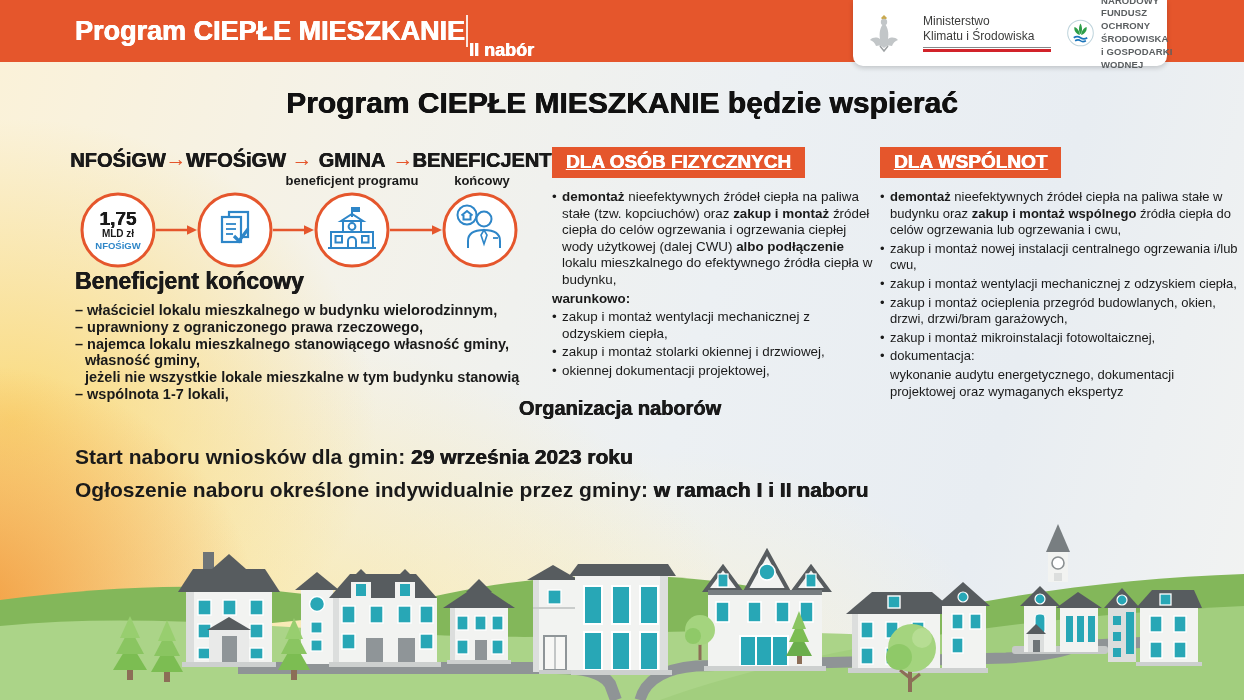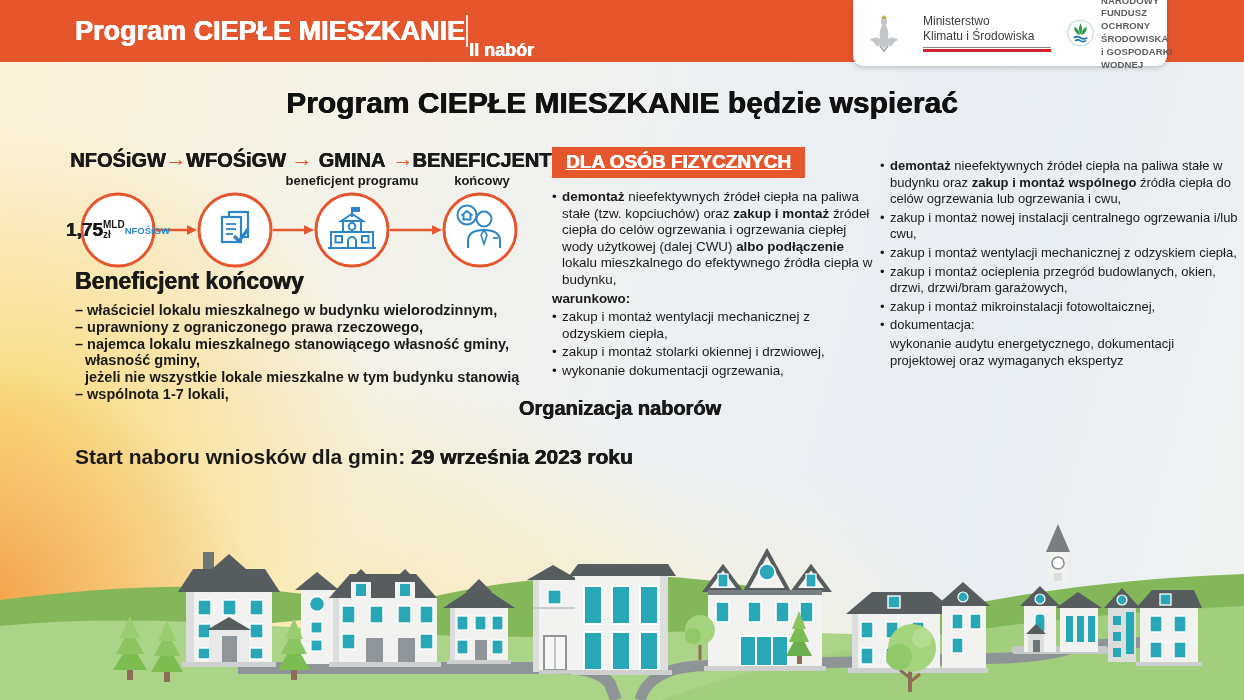--- a/index.html
+++ b/index.html
@@ -35,21 +35,21 @@
   
   .main-title{position:absolute;left:0;top:86px;width:100%;text-align:center;font-size:30px;color:#111;}
 
   
   .flow-labels{position:absolute;left:0;top:147px;width:570px;height:46px;}
   .fl{position:absolute;transform:translateX(-50%);white-space:nowrap;}
   .flow-label{font-size:20px;color:#1A1A1A;}
   .flow-arrow{font-size:21px;color:#E5562C;font-weight:700;top:0px;}
   .flow-sub{font-size:13px;font-weight:700;top:26px;}
   .flow-icons{position:absolute;left:70px;top:188px;}
-  .badge-overlay{position:absolute;left:82px;top:194px;width:72px;height:72px;display:flex;
+  .badge-overlay{position:absolute;left:82px;top:194px;width:72px;height:72px;display:flex;flex-direction:column;
     align-items:center;justify-content:center;line-height:1.05;}
   .badge-amount{font-size:19px;}
   .badge-unit{font-size:10px;font-weight:700;}
   .badge-source{font-size:9.5px;font-weight:700;color:#2E86C8;margin-top:1px;}
 
   
   .benef-heading{position:absolute;left:75px;top:268px;font-size:23px;}
   .benef-list{position:absolute;left:75px;top:302px;width:480px;font-size:14.5px;font-weight:700;line-height:16.8px;}
   .benef-list .ind{padding-left:10px;}
 
@@ -213,26 +213,27 @@
         <div class="rl-item">
           <span class="rl-dot">•</span>
           <span><span>zakup i montaż wentylacji mechanicznej z odzyskiem ciepła,</span></span>
         </div>
         <div class="rl-item">
           <span class="rl-dot">•</span>
           <span><span>zakup i montaż stolarki okiennej i drzwiowej,</span></span>
         </div>
         <div class="rl-item">
           <span class="rl-dot">•</span>
-          <span><span>wykonanie dokumentacji ogrzewania,</span></span>
+          <span><span>okiennej dokumentacji projektowej,</span></span>
         </div>
       </div>
   </div>
 
   <div class="col col2">
+    <div class="banner xb">DLA WSPÓLNOT</div>
     <div class="rlist">
         <div class="rl-item">
           <span class="rl-dot">•</span>
           <span><span class="b">demontaż</span><span> nieefektywnych źródeł ciepła na paliwa stałe w budynku oraz </span><span class="b">zakup i montaż wspólnego</span><span> źródła ciepła do celów ogrzewania lub ogrzewania i cwu,</span></span>
         </div>
         <div class="rl-item">
           <span class="rl-dot">•</span>
           <span><span>zakup i montaż nowej instalacji centralnego ogrzewania i/lub cwu,</span></span>
         </div>
         <div class="rl-item">
@@ -253,20 +254,23 @@
         </div>
         <div class="rl-item" style="padding-left: 10px;">
           <span><span>wykonanie audytu energetycznego, dokumentacji projektowej oraz wymaganych ekspertyz</span></span>
         </div>
       </div>
   </div>
 
   <div class="org-heading xb">Organizacja naborów</div>
   <div class="sched sched1">
     <span>Start naboru wniosków dla gmin: </span><span class="xb">29 września 2023 roku</span>
+  </div>
+  <div class="sched sched2">
+    <span>Ogłoszenie naboru określone indywidualnie przez gminy: </span><span class="xb">w ramach I i II naboru</span>
   </div>
 
   <svg class="village" width="1244" height="190" viewBox="0 0 1244 190">
 
     <path d="M0,90 C140,72 260,70 380,98 C300,116 150,122 0,126 Z" fill="#83B75A"></path>
     <path d="M380,100 C520,60 660,54 800,86 L800,140 L380,140 Z" fill="#83B75A"></path>
     <path d="M860,118 C1000,84 1120,68 1244,64 L1244,110 C1110,112 980,134 860,148 Z" fill="#83B75A"></path>
     <path d="M0,116 C200,96 400,138 620,124 C820,112 960,142 1120,116 C1170,108 1210,102 1244,100 L1244,190 L0,190 Z" fill="#ABD488"></path>
     <path d="M660,190 C800,140 1000,108 1244,96 L1244,190 Z" fill="#A2CE7E"></path>
 

